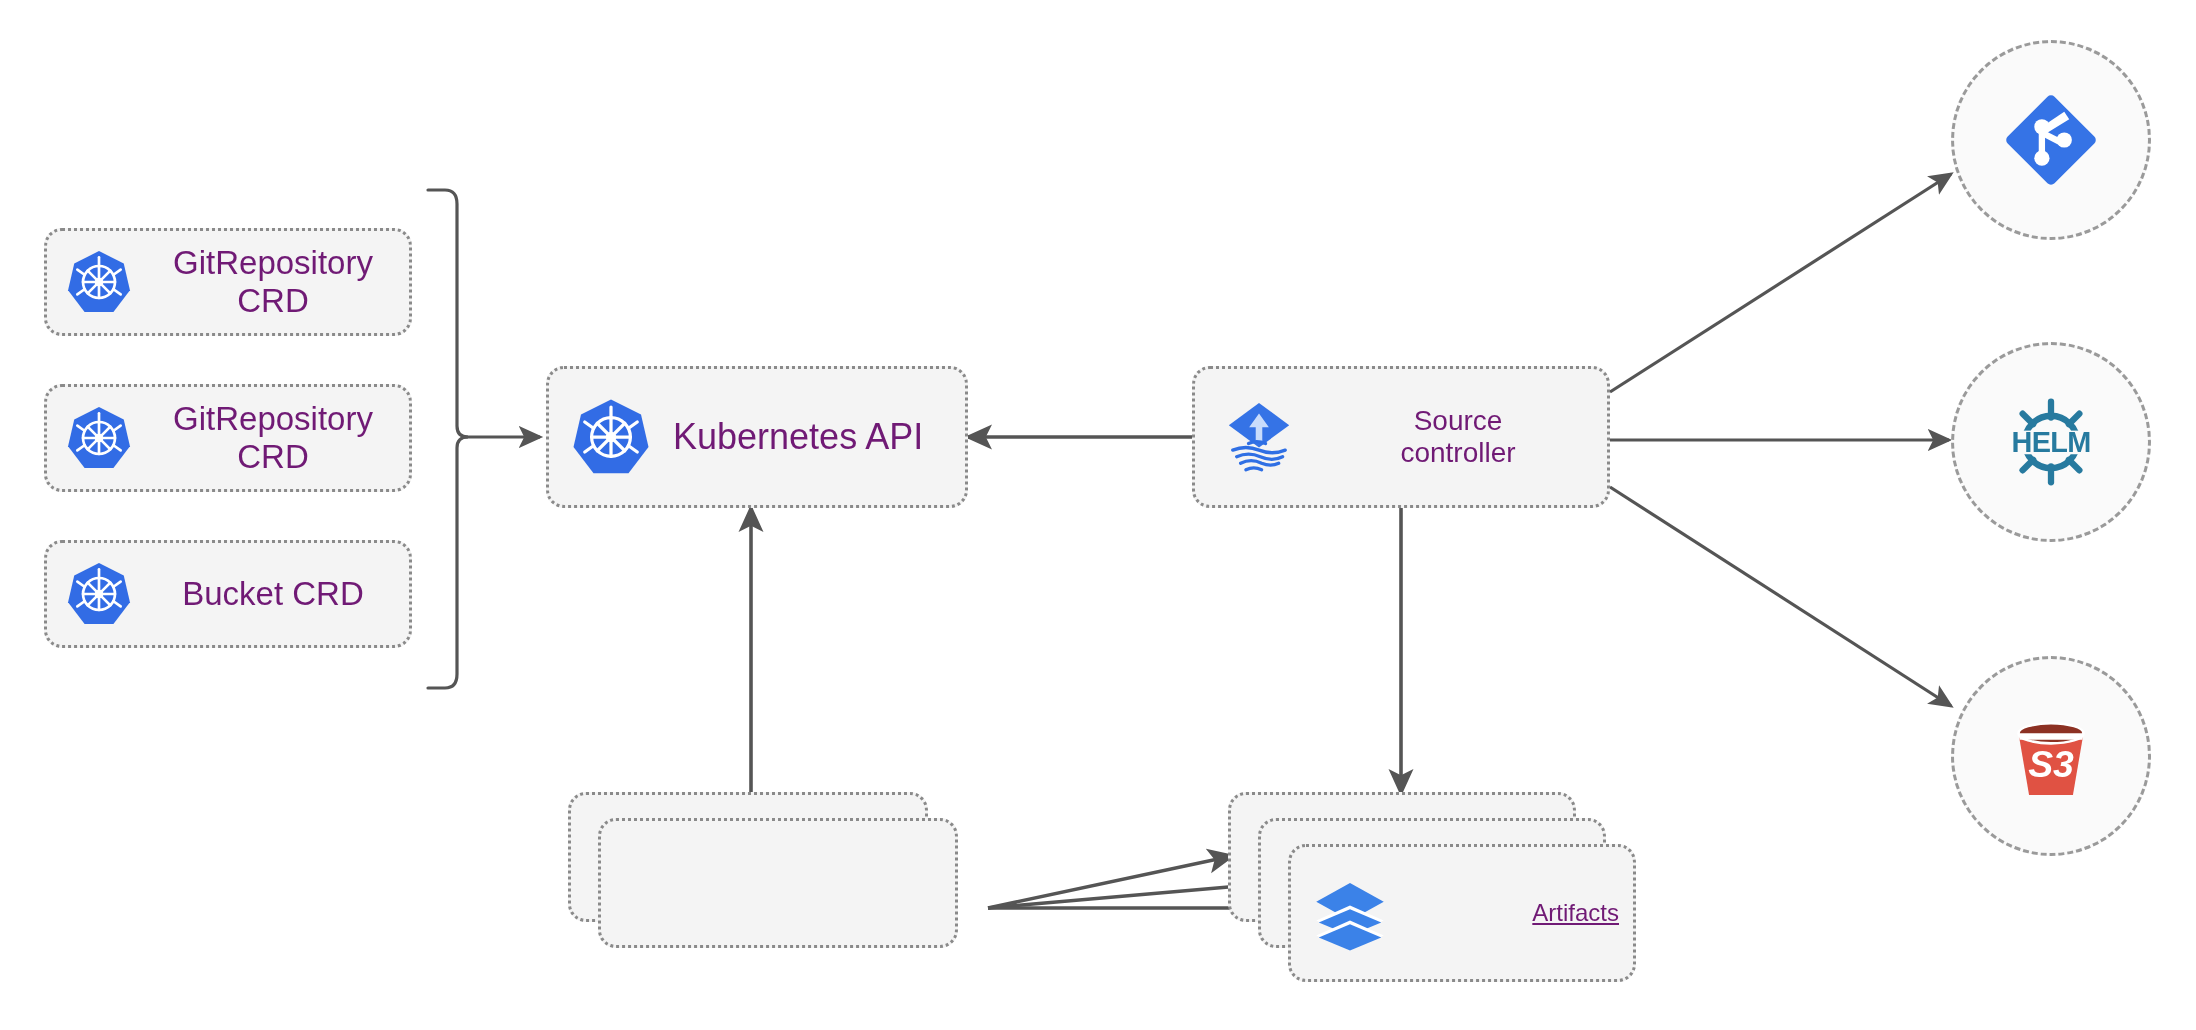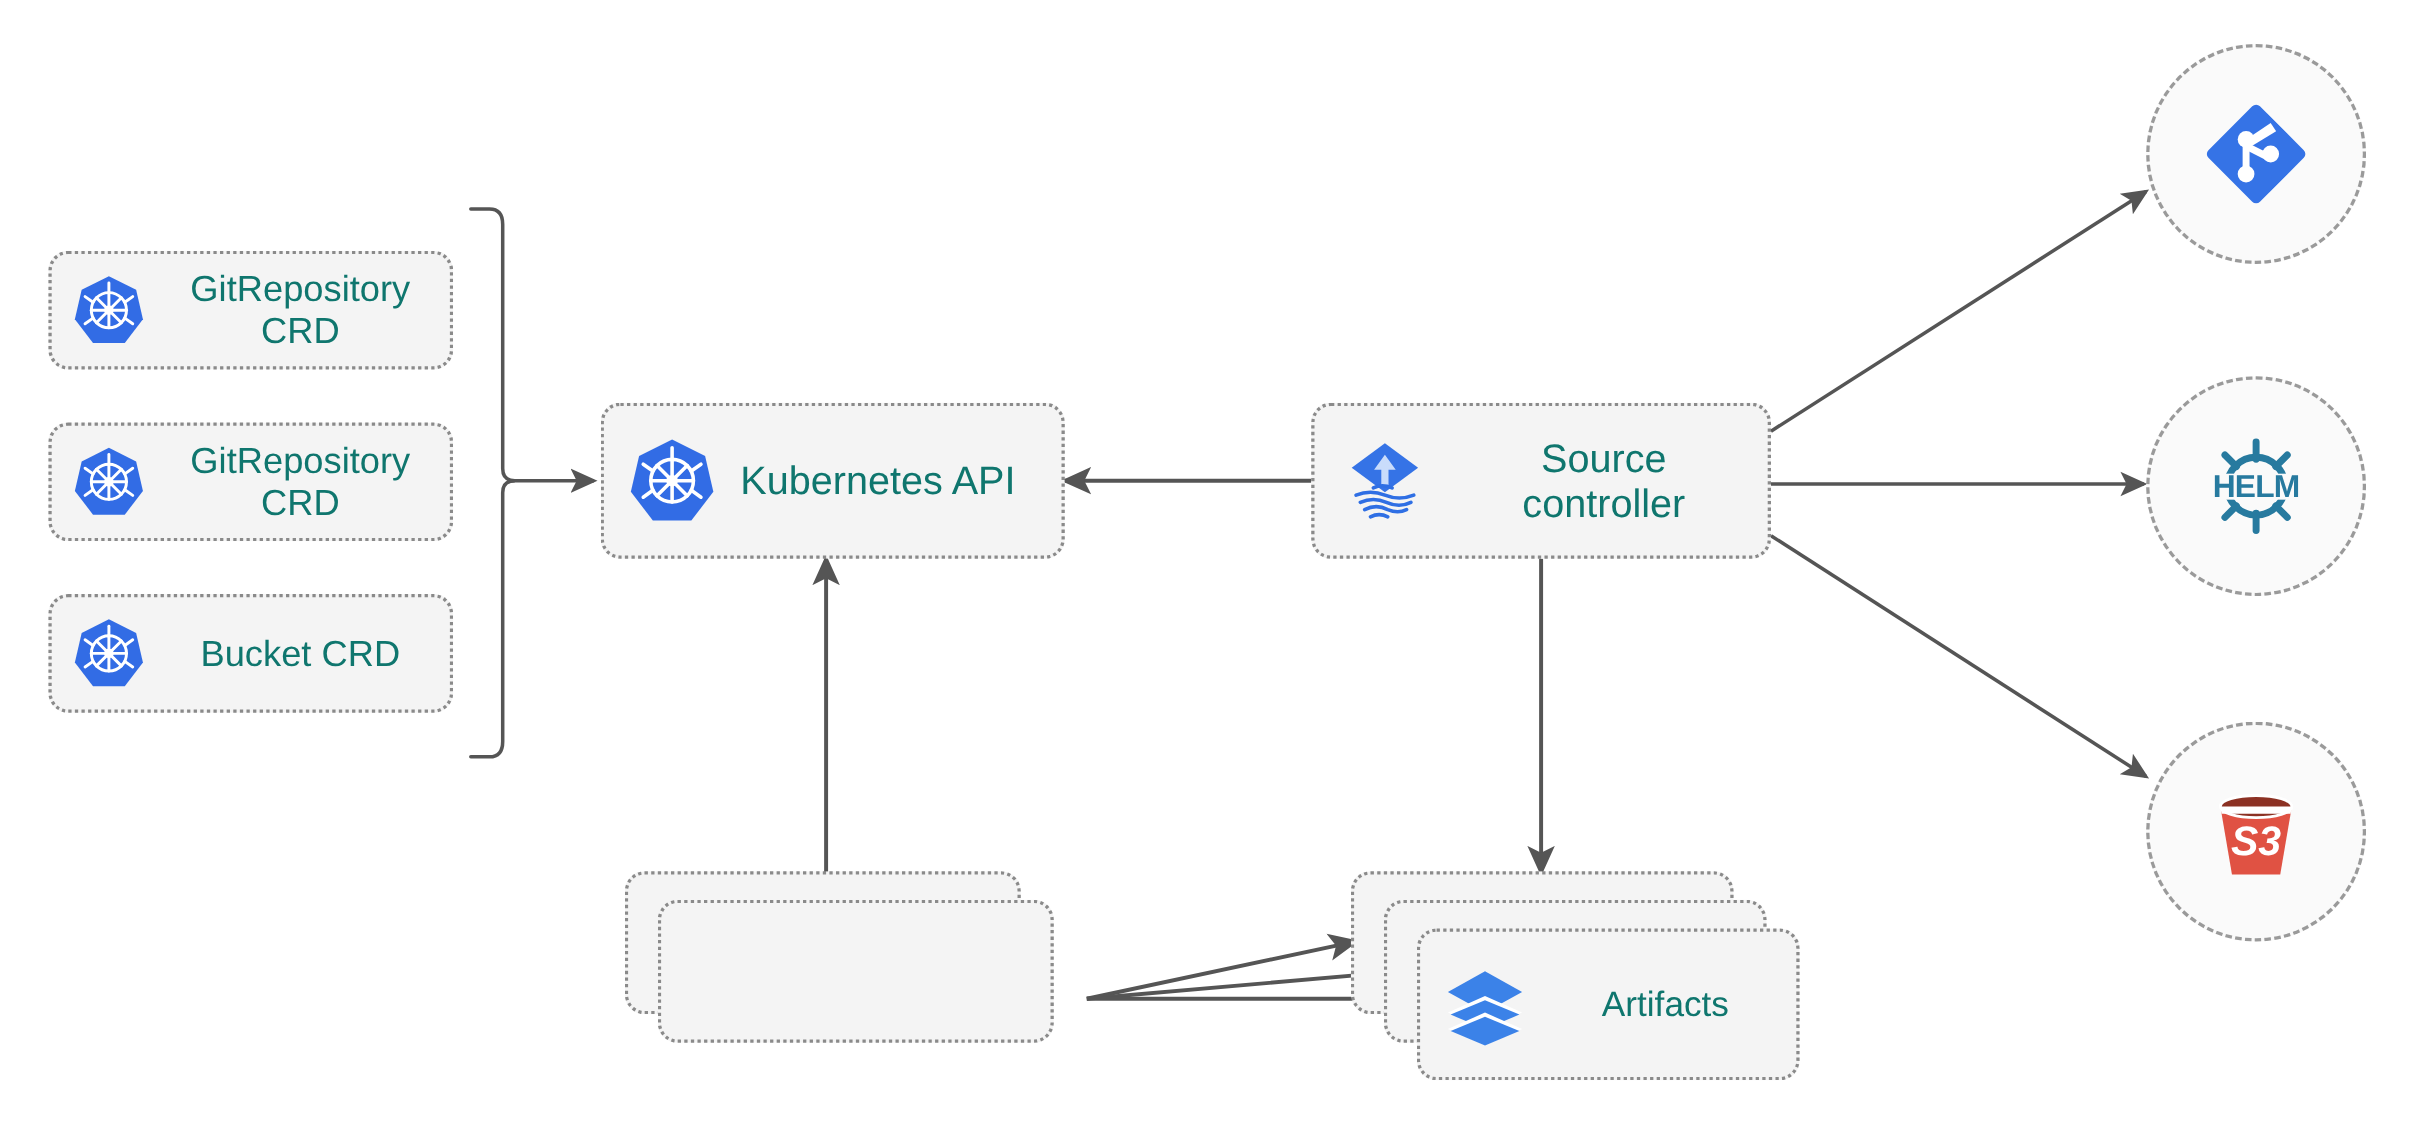--- a/index.html
+++ b/index.html
@@ -35,21 +35,21 @@
     box-sizing: border-box;
     background: #f4f4f4;
     border: 3px dotted #8a8a8a;
     border-radius: 18px;
     display: flex;
     align-items: center;
     justify-content: flex-start;
   }
   .node-label {
     font-size: 34px;
-    color: #0f766e;
+    color: #701a75;
     line-height: 1.14;
     text-align: center;
     white-space: pre-line;
     flex: 1 1 auto;
     padding-right: 14px;
   }
   .crd .node-label {
     font-size: 33px;
   }
   .icon-slot {
@@ -229,21 +229,21 @@
         <path d="M32 14 L39.5 24.5 L34.5 24.5 L34.5 36 L29.5 36 L29.5 24.5 L24.5 24.5 Z" fill="#c9dcfb"></path>
         <g stroke="#2f6fe4" stroke-width="2.5" stroke-linecap="round" fill="none">
           <path d="M12 42 Q22 38 32 42 Q42 46 52 42"></path>
           <path d="M15 47 Q24 43 33 47 Q42 51 50 47"></path>
           <path d="M18 52 Q26 48 34 52 Q41 55 47 52"></path>
           <path d="M22 57 Q28 54 34 57"></path>
           <path d="M24 37 Q30 34 37 37"></path>
         </g>
       </svg>
     </span>
-    <span class="node-label" style="font-size:36px;">Source
+    <span class="node-label" style="font-size:28px;">Source
 controller</span>
   </div>
 
   <div class="stack" style="left:568px; top:792px; width:420px; height:190px;">
     <div class="card" style="left:0px; top:0px; width:360px; height:130px;"></div>
     <div class="card" style="left:30px; top:26px; width:360px; height:130px;"></div>
   </div>
 
   <div class="stack" style="left:1228px; top:792px; width:408px; height:190px;">
     <div class="card" style="left:0px; top:0px; width:348px; height:130px;"></div>
@@ -251,21 +251,21 @@
     <div class="card front" style="left:60px; top:52px; width:348px; height:138px;">
       <span class="icon-slot" style="width:118px;">
         <svg width="80" height="80" viewBox="0 0 64 64">
           <polygon points="32,8 59,23 32,38 5,23" fill="#3b82e8"></polygon>
           <polygon points="32,26 59,38 32,50 5,38" fill="#ffffff"></polygon>
           <polygon points="32,29 57,39.5 32,50 7,39.5" fill="#3b82e8"></polygon>
           <polygon points="32,38 59,50 32,62 5,50" fill="#ffffff"></polygon>
           <polygon points="32,41 57,51.5 32,62 7,51.5" fill="#3b82e8"></polygon>
         </svg>
       </span>
-      <span class="node-label" style="text-align:center; font-size:32px;">Artifacts</span>
+      <span class="node-label" style="text-align:right; font-size:24px;text-decoration:underline;">Artifacts</span>
     </div>
   </div>
 
   <div class="circle-node" style="left:1951px; top:40px; width:200px; height:200px;">
     <span class="icon-slot">
       <svg width="106" height="106" viewBox="0 0 64 64">
         <rect x="12" y="12" width="40" height="40" rx="3" fill="#3573e6" transform="rotate(45 32 32)"></rect>
         <g fill="#ffffff">
           <circle cx="26.5" cy="43" r="4.6"></circle>
           <circle cx="26.5" cy="24" r="4.6"></circle>

